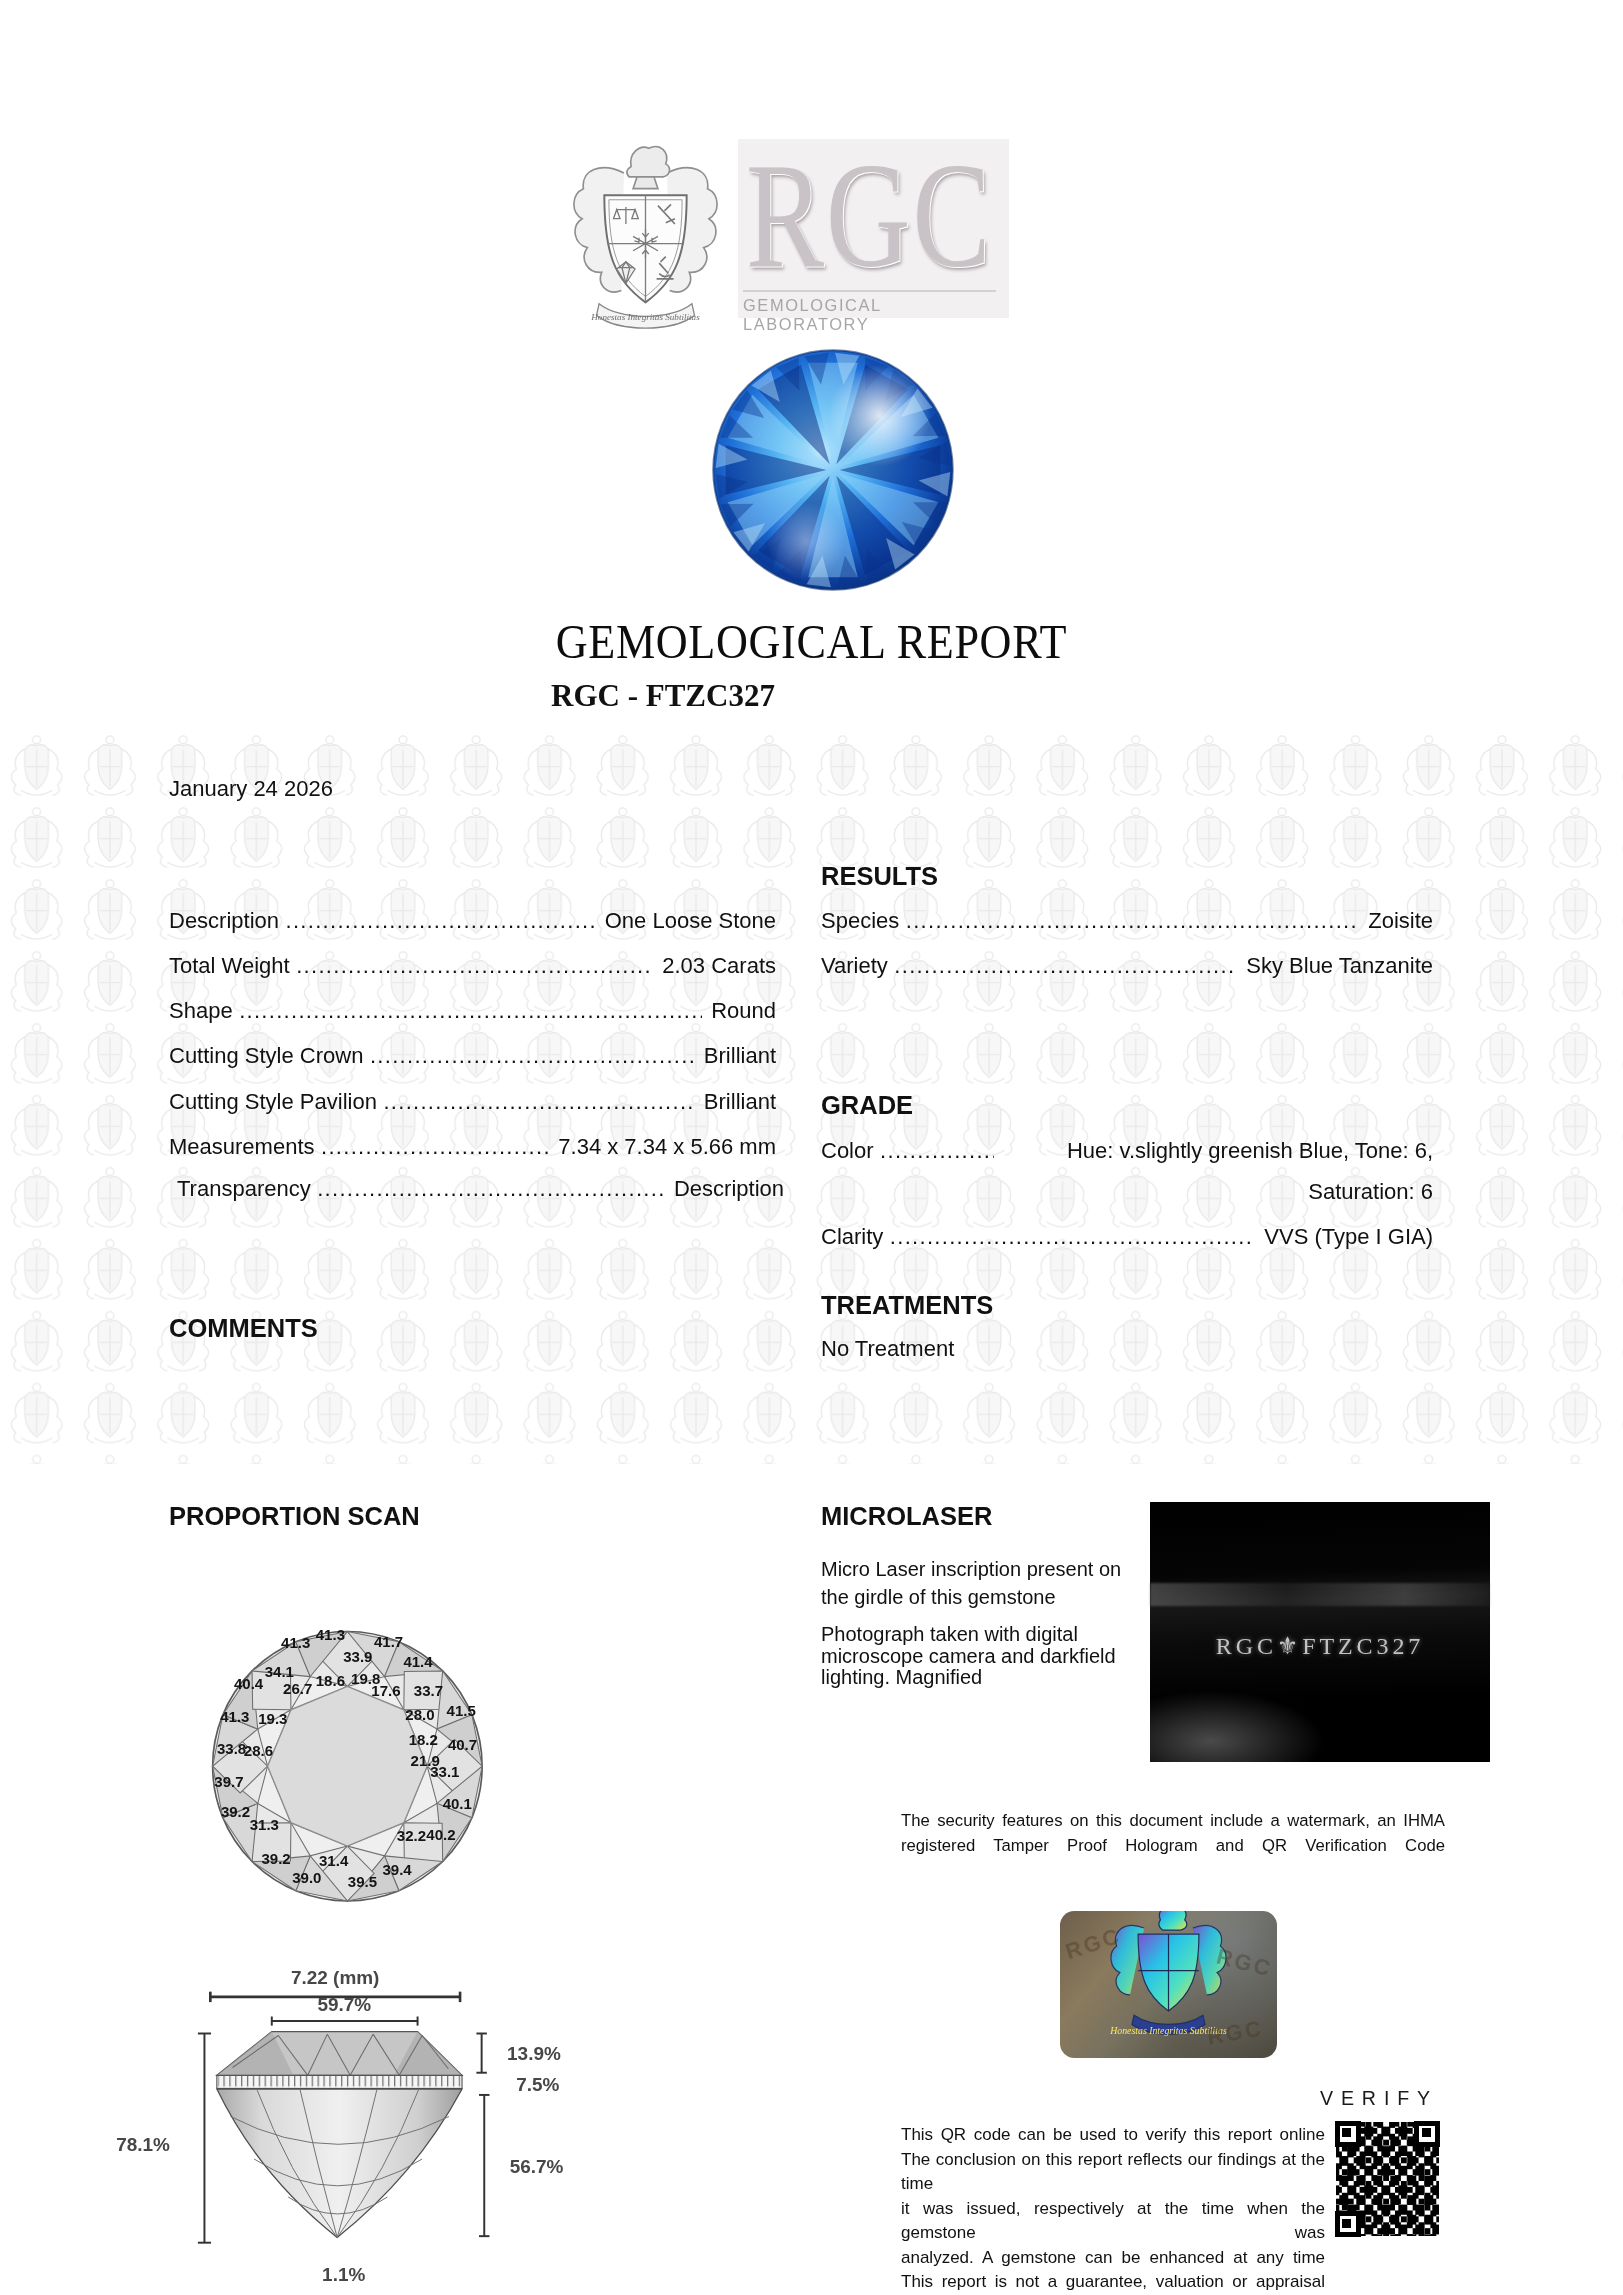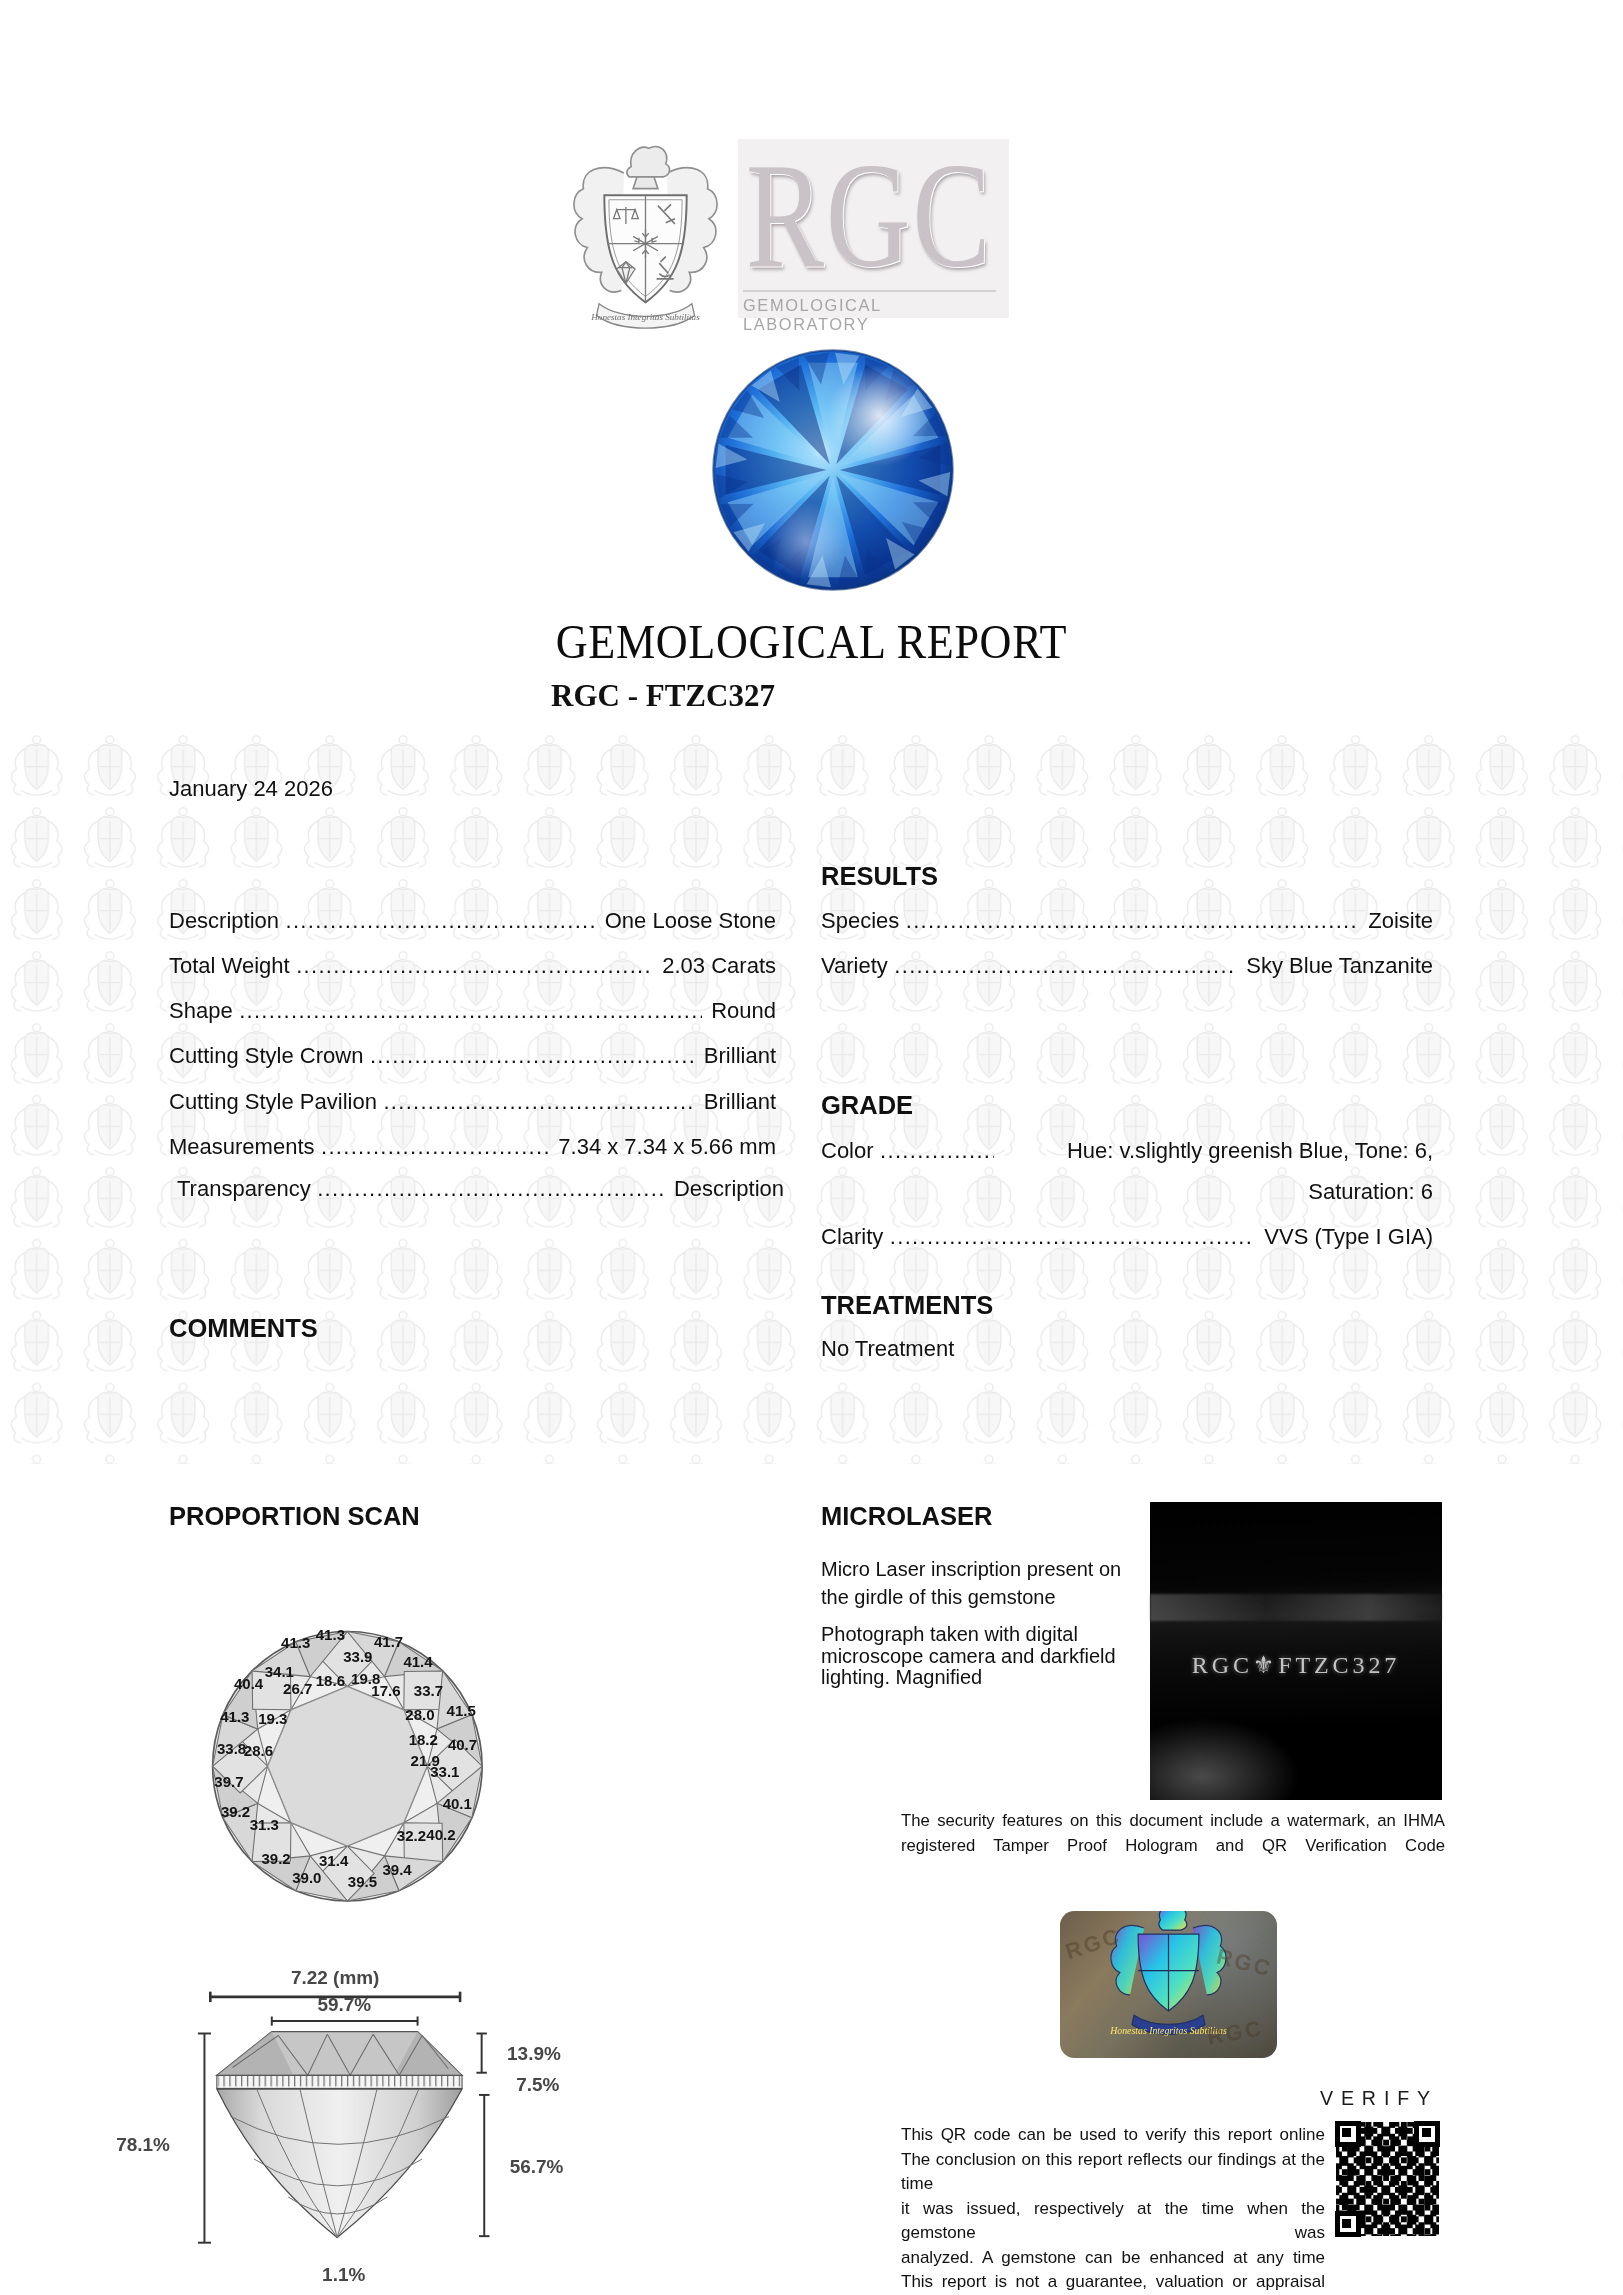--- a/index.html
+++ b/index.html
@@ -38,23 +38,23 @@
   .row .dots-short::after{content:"....................";letter-spacing:1.3px;font-size:22px;}
   .row .val{text-align:right;}
   .right-val{font-size:22px;text-align:right;}
 
   
   .tv-labels text{font-family:"Liberation Sans","DejaVu Sans",sans-serif;font-size:23px;font-weight:bold;
                   fill:#141414;text-anchor:middle;}
   .sv-label{font-family:"Liberation Sans","DejaVu Sans",sans-serif;font-size:29px;font-weight:bold;fill:#474747;text-anchor:middle;}
 
   
-  .ml-photo{left:1150px;top:1502px;width:292px;height:298px;background:
+  .ml-photo{left:1150px;top:1502px;width:292px;height:260px;background:
      radial-gradient(ellipse 60% 35% at 18% 92%, #4a4a4a 0%, rgba(0,0,0,0) 55%),
-     linear-gradient(178deg,#000 0%,#050505 28%,#181818 38%,#0b0b0b 52%,#000 75%);}
+     linear-gradient(178deg,#000 0%,#050505 28%,#181818 38%,#0b0b0b 52%,#000 75%); padding-left: 48px;}
   .ml-streak{position:absolute;left:0;top:31%;width:100%;height:9%;
      background:linear-gradient(90deg,rgba(120,120,120,.5),rgba(70,70,70,.25) 40%,rgba(110,110,110,.45) 75%,rgba(60,60,60,.2));
      filter:blur(1.3px);}
   .ml-text{position:absolute;left:0;top:50%;width:100%;text-align:center;
      font-family:"Liberation Serif","DejaVu Serif",serif;font-size:24px;letter-spacing:3.9px;
      color:#c3c3c3;text-shadow:0 0 5.2px rgba(255,255,255,.45);}
 
   
   .security{left:901px;top:1808px;width:544px;font-size:16.7px;line-height:25px;
             text-align:justify;text-align-last:justify;}

